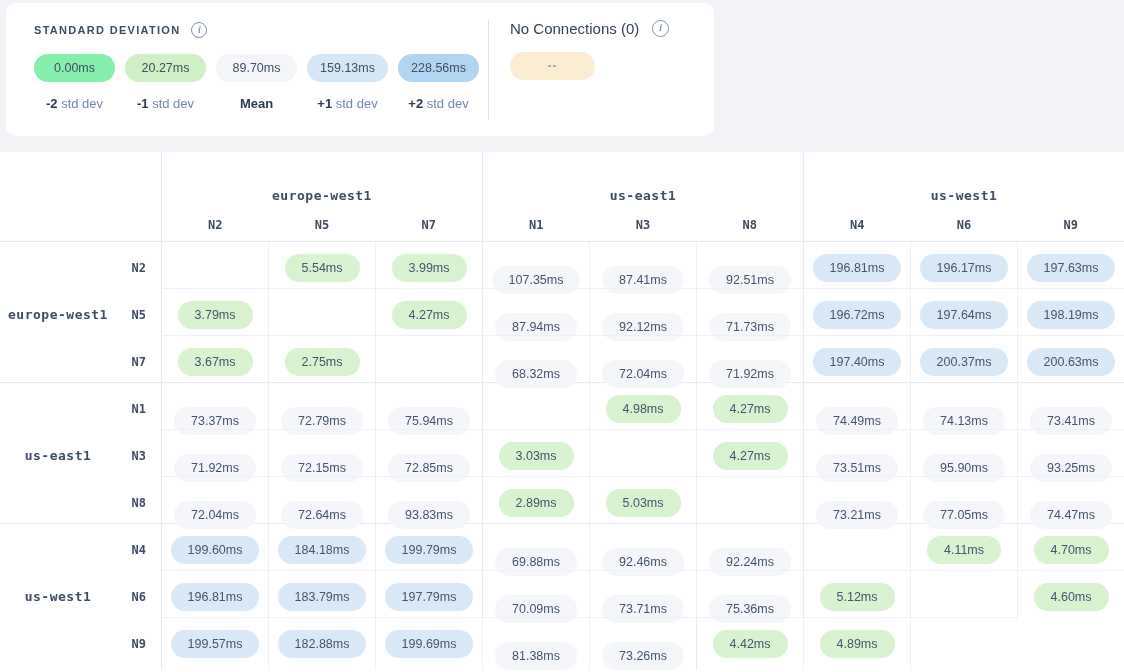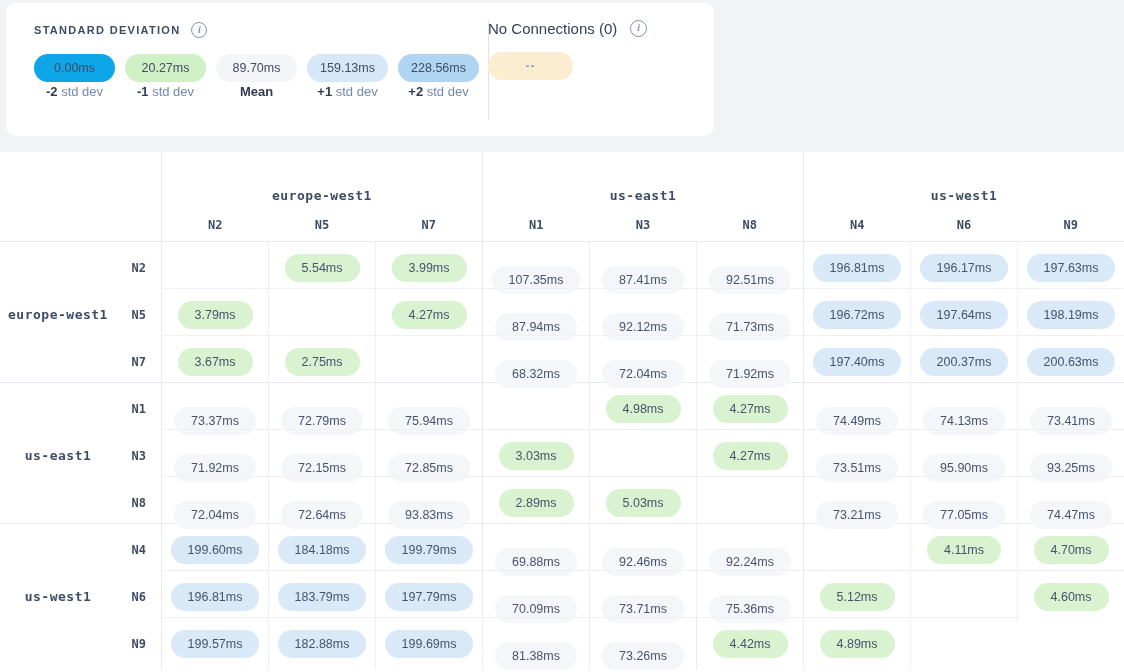--- a/index.html
+++ b/index.html
@@ -30,27 +30,27 @@
     font-family: "Liberation Serif", serif; font-style: italic; font-weight: bold;
     cursor: pointer; flex: 0 0 auto;
   }
   .sd-pills { display: flex; gap: 10px; margin-top: 16px; }
   .sd-stop { width: 81px; display: flex; flex-direction: column; align-items: center; }
   .sd-pill {
     width: 81px; height: 28px; border-radius: 14px;
     display: flex; align-items: center; justify-content: center;
     font-size: 12.5px; color: #3f4e63;
   }
-  .sd-label { margin-top: 2px; font-size: 13px; color: #7288ad; white-space: nowrap; }
+  .sd-label { margin-top: 14px; font-size: 13px; color: #7288ad; white-space: nowrap; }
   .sd-label b { color: #2e3b51; font-weight: bold; }
   .legend-divider {
     position: absolute; left: 482px; top: 17px; height: 100px;
     width: 1px; background: #dde1e9;
   }
-  .nc-section { position: absolute; left: 482px; top: 17px; }
+  .nc-section { position: absolute; left: 504px; top: 17px; }
   .nc-title-row { display: flex; align-items: center; gap: 13px; }
   .nc-title { font-size: 15px; color: #333f58; }
   .nc-info { width: 17px; height: 17px; line-height: 14px; }
   .nc-pill {
     margin-top: 15px; width: 85px; height: 28px; border-radius: 14px;
     background: #fcedd1; color: #99a1ae;
     display: flex; align-items: center; justify-content: center;
     font-size: 12px; letter-spacing: 1px; font-weight: bold;
   }
 
@@ -95,21 +95,21 @@
 <body>
 
 <div class="legend-card">
   <div class="sd-section">
     <div class="sd-title-row">
       <span class="sd-title">STANDARD DEVIATION</span>
       <span class="info-icon">i</span>
     </div>
     <div class="sd-pills" id="sd-pills">
         <div class="sd-stop">
-          <div class="sd-pill" style="background: #0ea5e9;">0.00ms</div>
+          <div class="sd-pill" style="background: #86efac;">0.00ms</div>
           <div class="sd-label"><b>-2</b> std dev</div>
         </div>
         <div class="sd-stop">
           <div class="sd-pill" style="background: rgb(207, 240, 196);">20.27ms</div>
           <div class="sd-label"><b>-1</b> std dev</div>
         </div>
         <div class="sd-stop">
           <div class="sd-pill" style="background: rgb(243, 245, 249);">89.70ms</div>
           <div class="sd-label"><b>Mean</b></div>
         </div>

